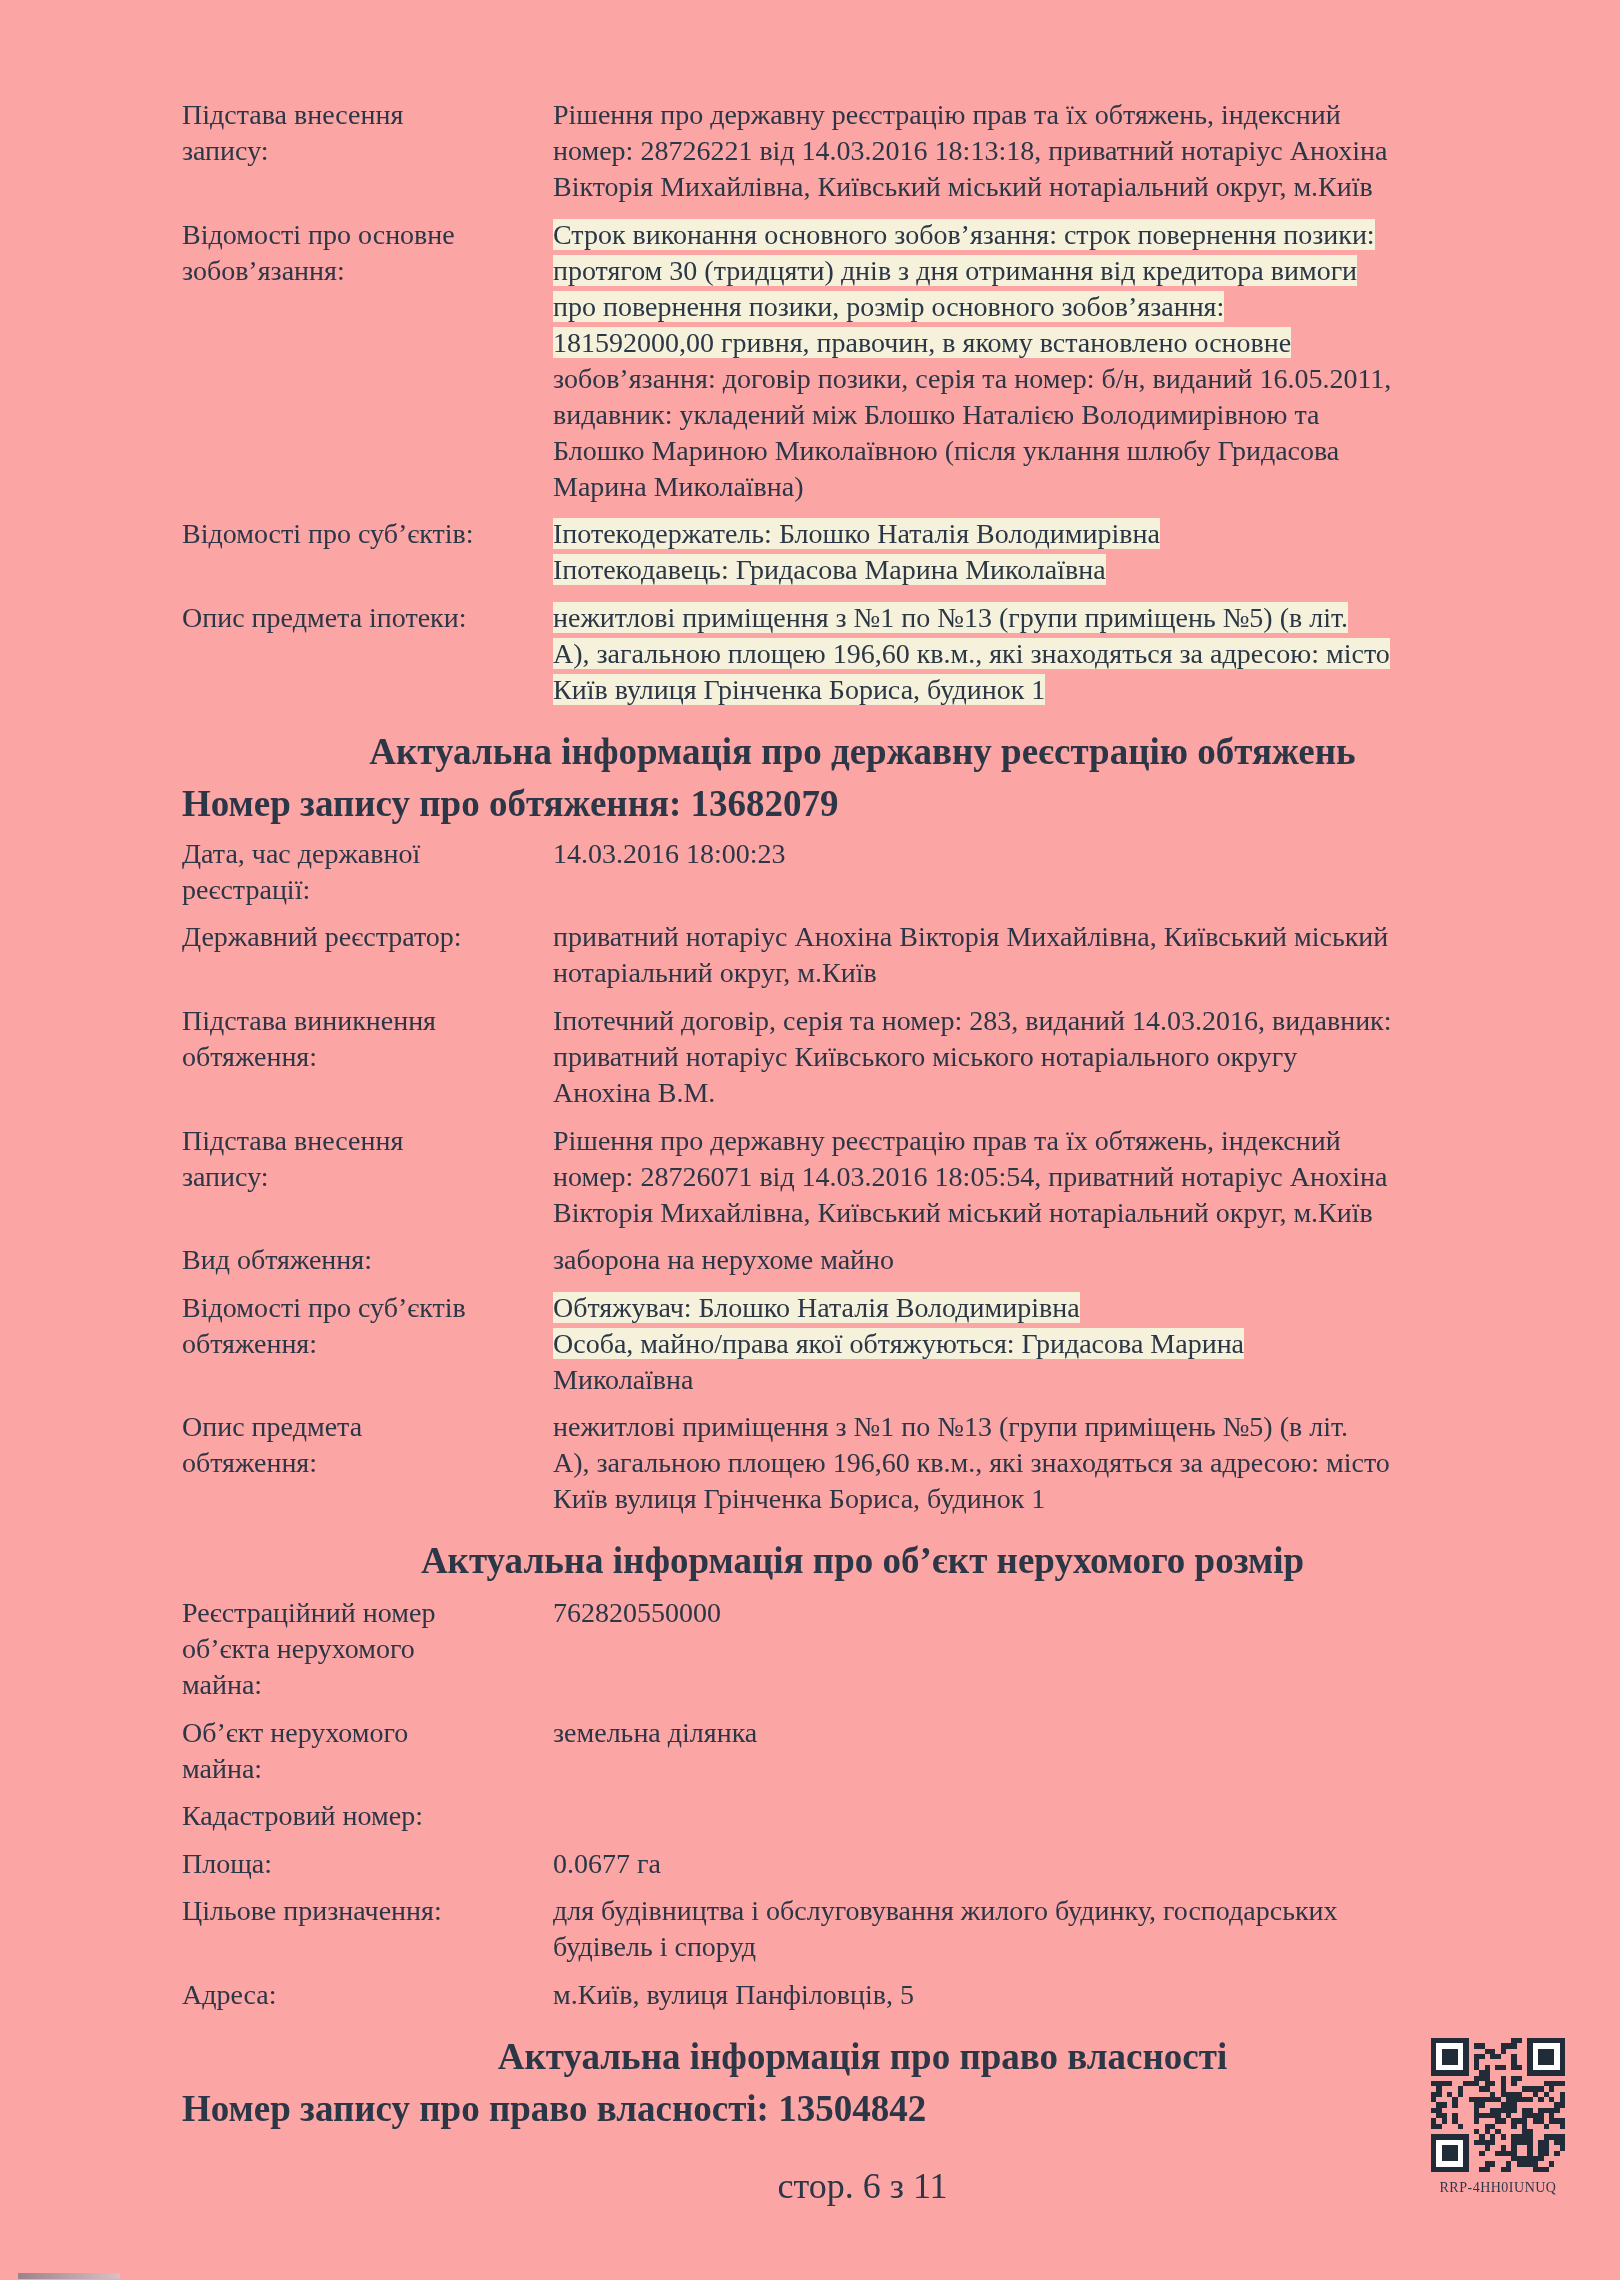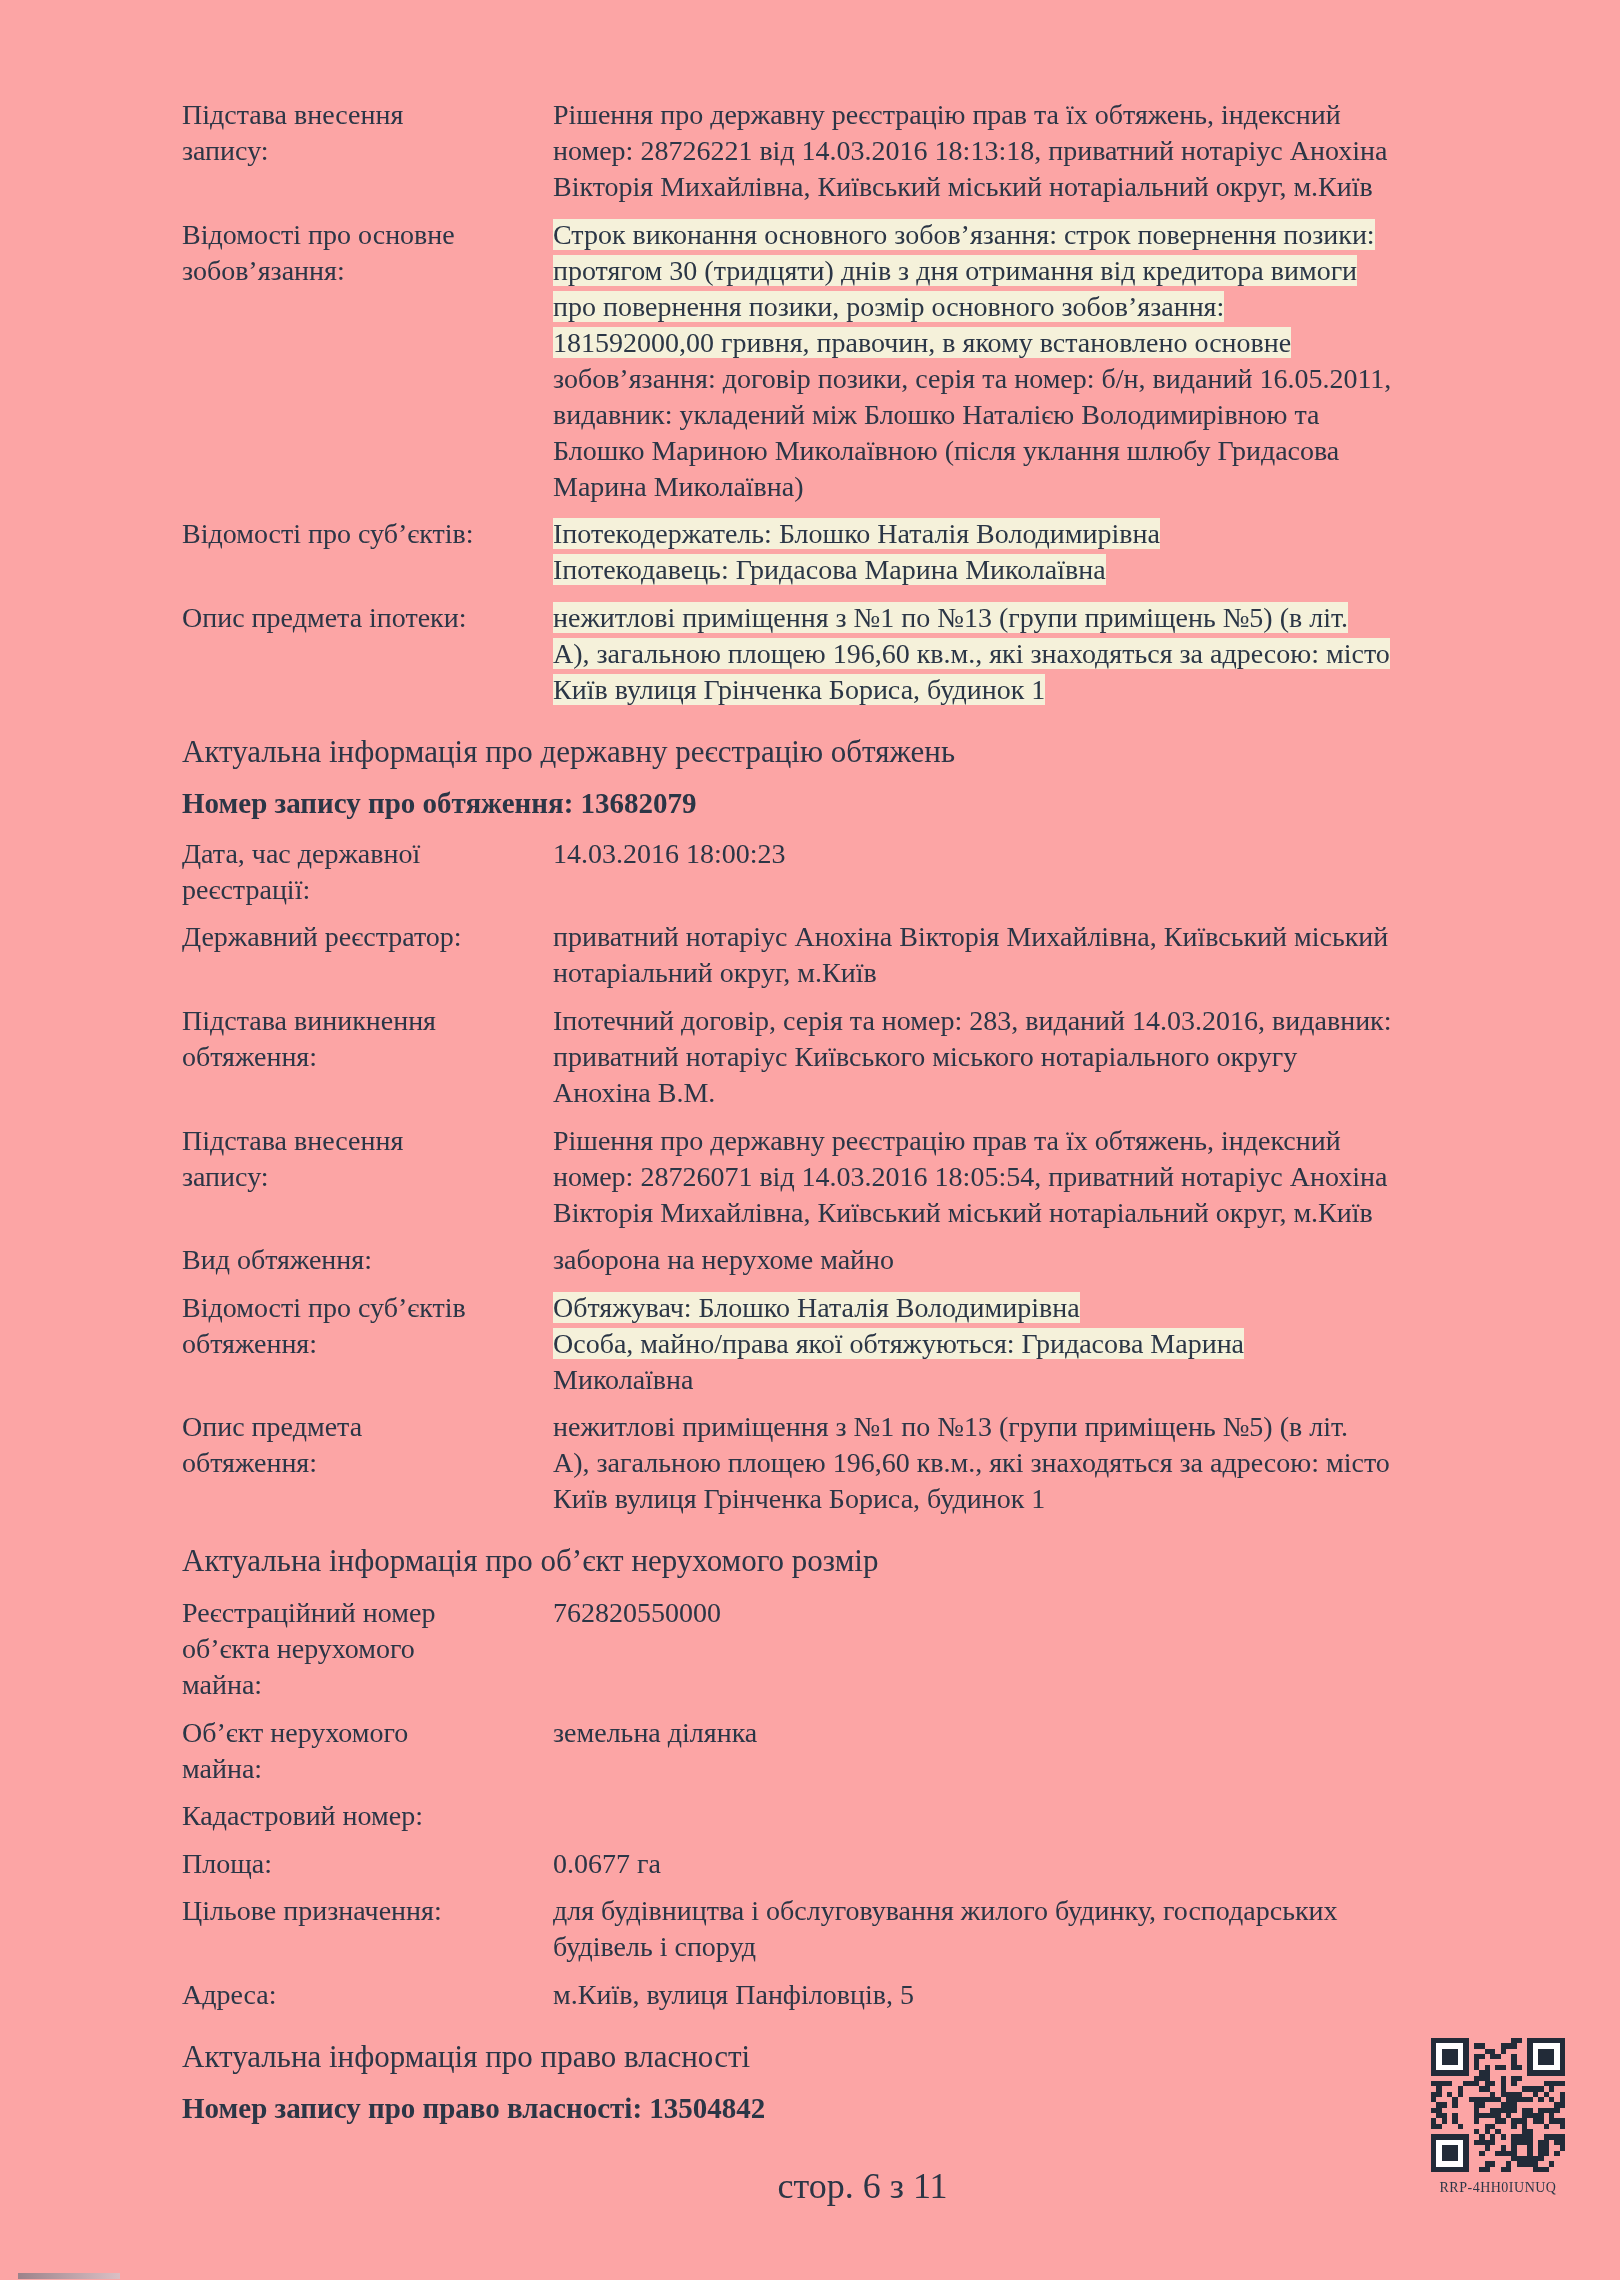--- a/index.html
+++ b/index.html
@@ -16,22 +16,22 @@
     font-size:28px;line-height:36px;
     color:var(--text);
     padding:97px 78px 0 182px;
     box-sizing:border-box;
     overflow:hidden;
   }
   .row{display:grid;grid-template-columns:371px 1fr;margin-bottom:11.6px;}
   .lbl{white-space:pre-line;}
   .val{white-space:pre-line;width:990px;}
   .hl{background:var(--hl);}
-  .sect{font-weight:normal;text-align:left;margin:25px 0 15.5px;font-size:31px;line-height:37px;}
-  .rec{font-weight:bold;font-size:29px;line-height:37px;margin-bottom:13.6px;}
+  .sect{font-weight:bold;text-align:center;margin:25px 0 15.5px;font-size:37px;line-height:37px;}
+  .rec{font-weight:bold;font-size:37px;line-height:37px;margin-bottom:13.6px;}
   .footer{text-align:center;margin-top:41px;font-size:36px;}
   .qrbox{position:absolute;right:54px;top:2038px;width:138px;text-align:center;}
   #qr{width:134px;height:134px;display:block;margin:0 auto;shape-rendering:crispEdges;}
   .qrlabel{font-size:14px;line-height:19.4px;margin-top:5.8px;letter-spacing:0.5px;}
   .smudge{position:absolute;left:17.5px;bottom:1px;width:102px;height:5.8px;
     background:linear-gradient(90deg,#68707c,#c8ced6);opacity:.65;}
 </style>
 </head>
 <body>
 

